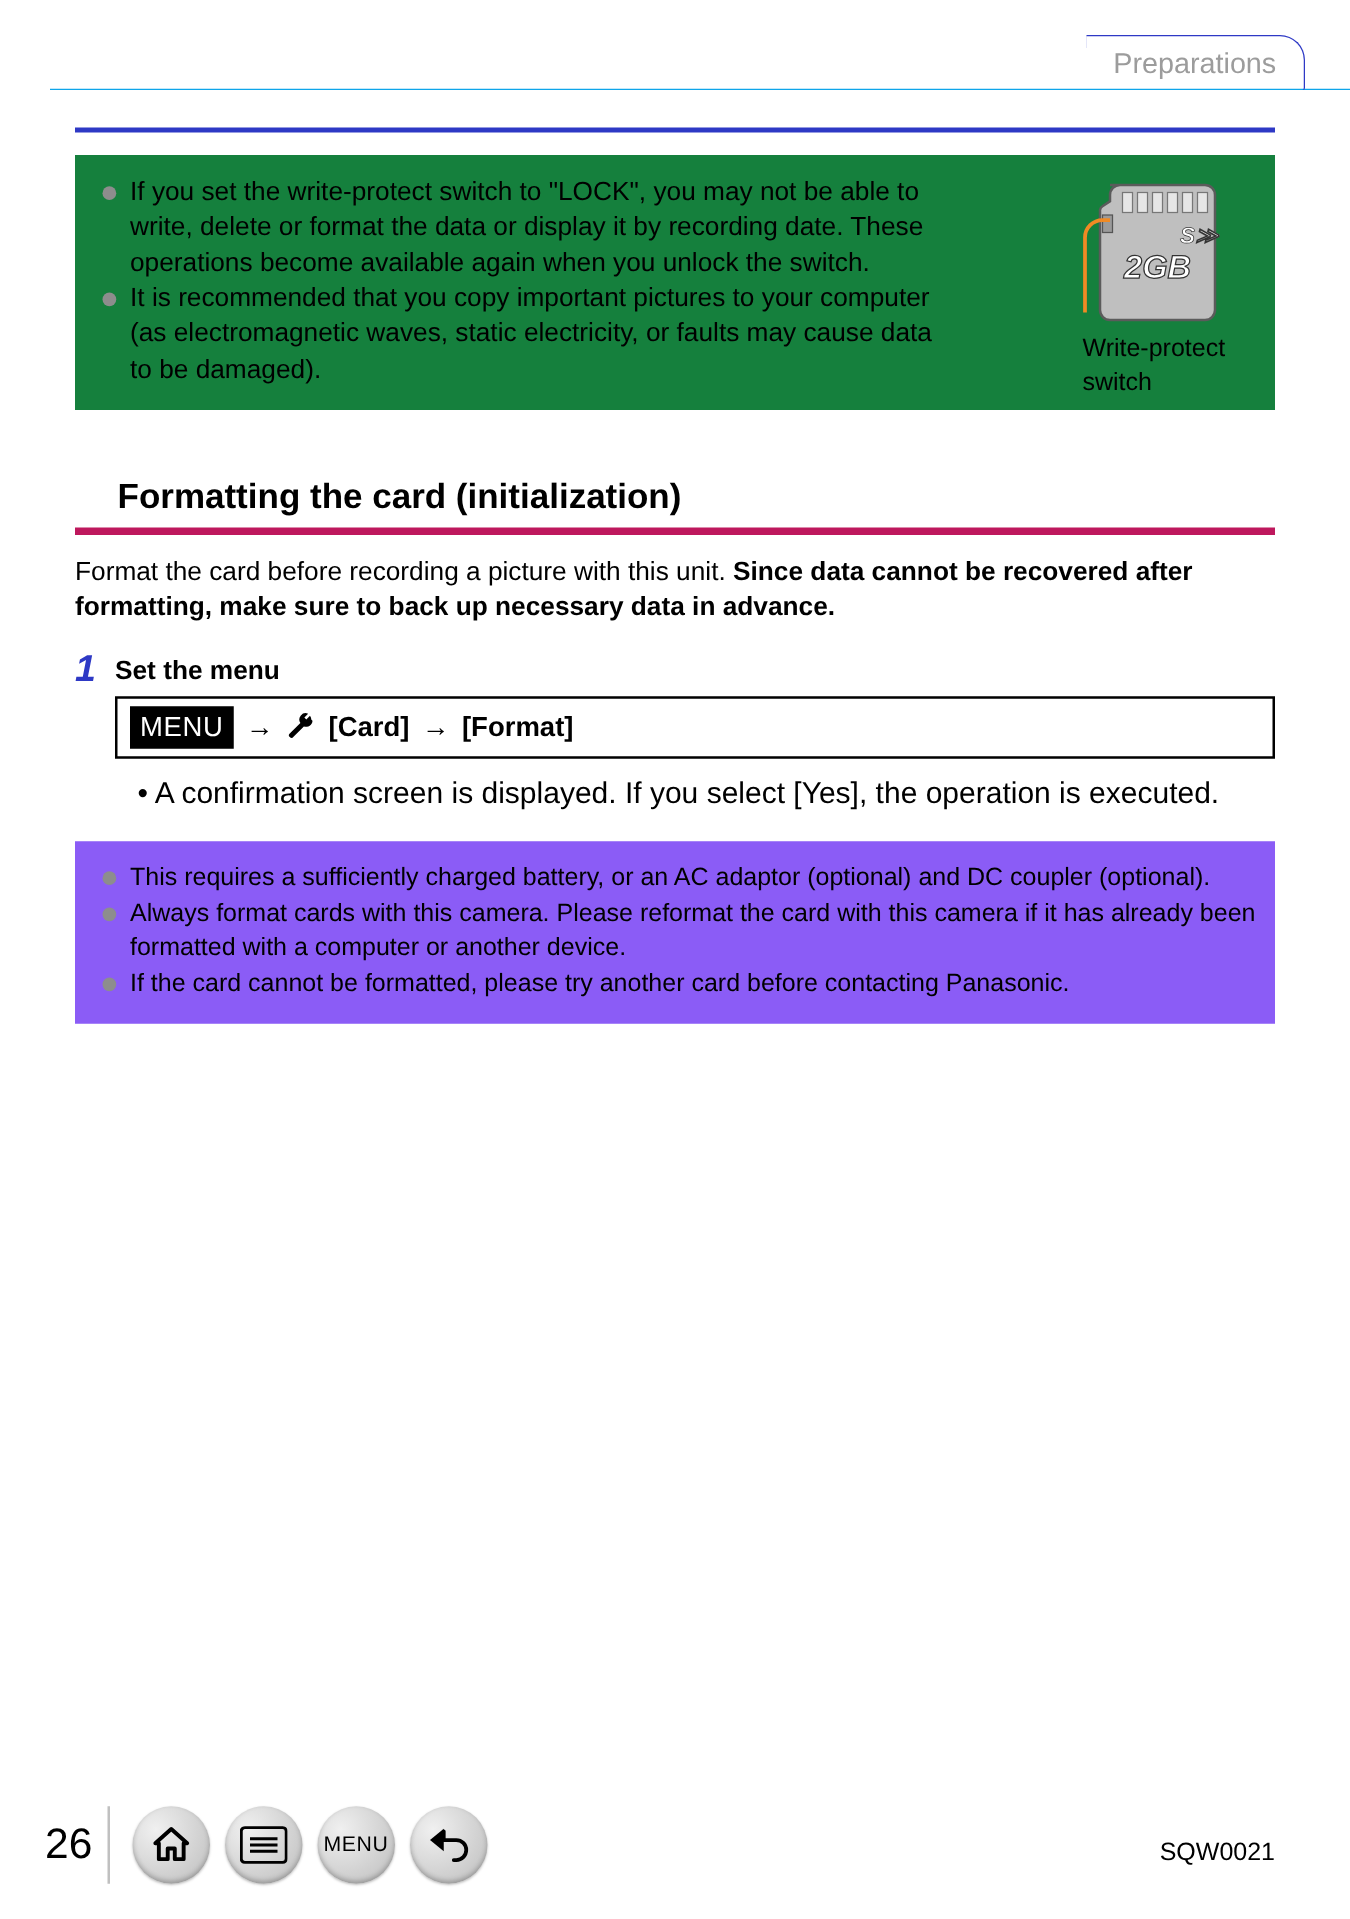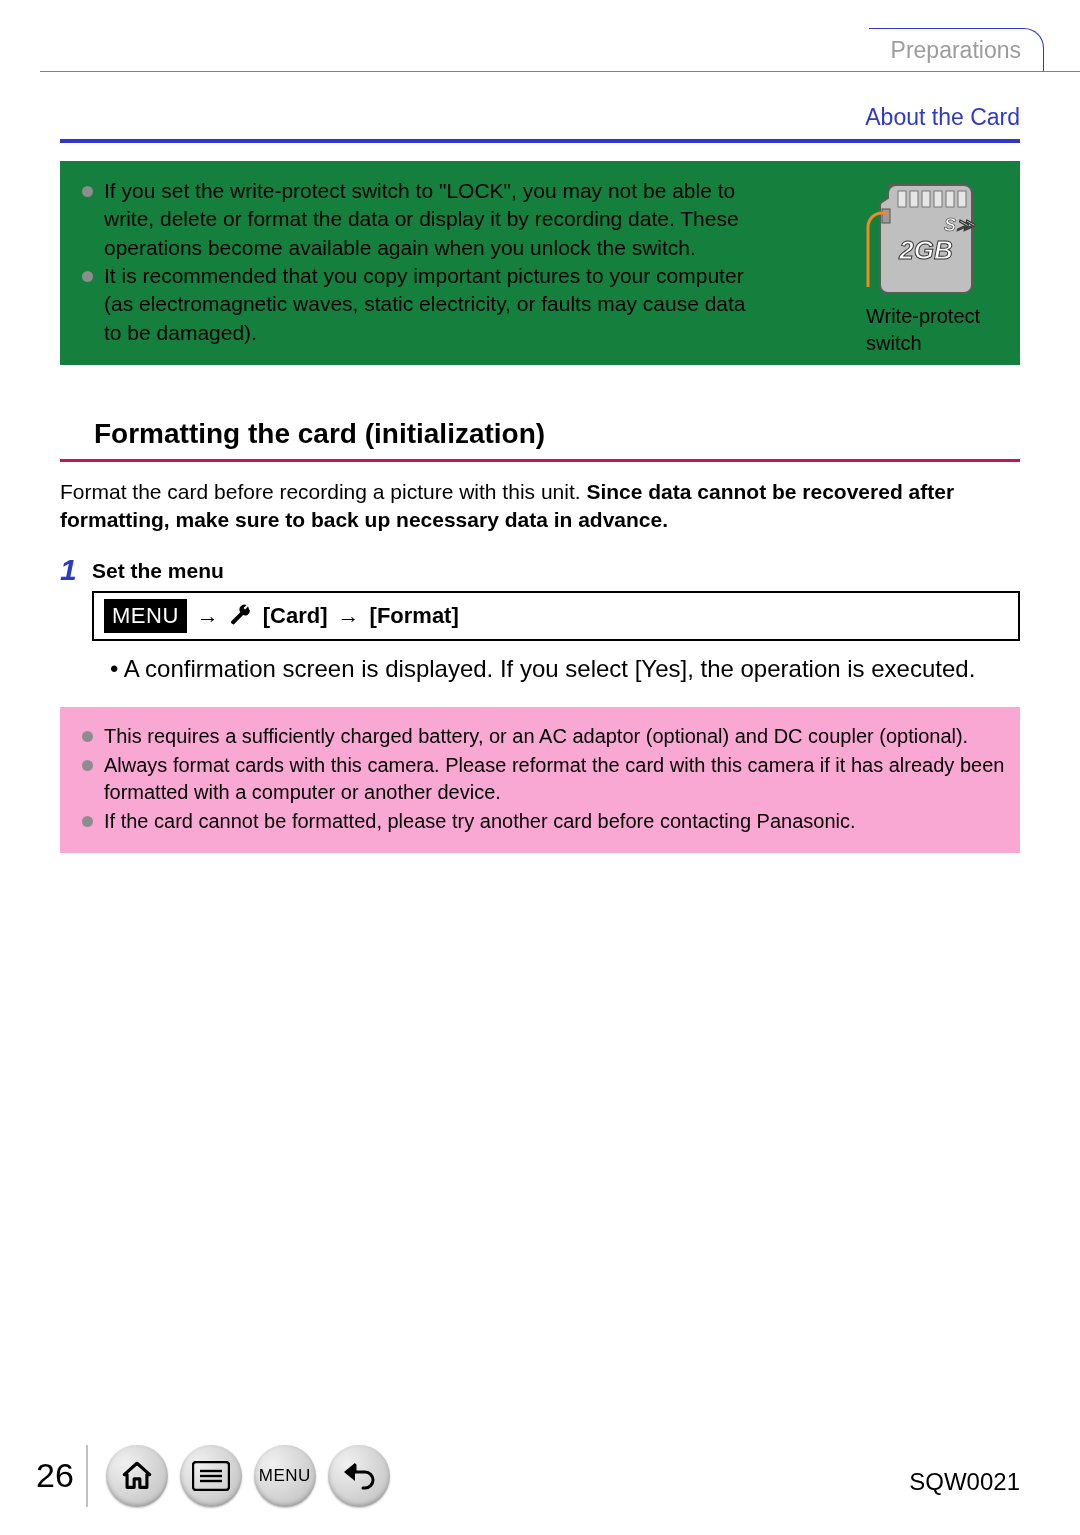--- a/index.html
+++ b/index.html
@@ -59,21 +59,21 @@
     right: 14px; top: 18px;
     width: 140px;
     text-align: left;
   }
   .sd-card-svg { display: block; }
   .sd-caption { font-size: 20px; margin-top: 4px; }
   .section-head {
     margin-top: 44px;
     display: flex;
     align-items: flex-end;
-    border-bottom: 3px solid #be185d;
+    border-bottom: 6px solid #be185d;
   }
   .section-head .bar { width: 18px; background: #2e39c5; }
   .section-head h2 {
     font-size: 28px; font-weight: bold;
     padding: 6px 0 6px 16px;
   }
   .intro { margin: 16px 0 22px 0; }
   .step-row { display: flex; }
   .step-num {
     color: #2e39c5;
@@ -98,21 +98,21 @@
   .menu-chip {
     background: #000; color: #fff;
     padding: 2px 8px;
     font-weight: normal;
     letter-spacing: 0.5px;
   }
   .wrench-icon { display: inline-flex; }
   .sub-note { margin: 12px 0 0 18px; font-size: 24px; }
   .sub-note::before { content: "• "; }
   .notebox2 {
-    background: #f9a8d4;
+    background: #8b5cf6;
     padding: 14px 14px 16px 22px;
     margin-top: 22px;
     font-size: 20px;
   }
   .notebox2 .bullet-line { position: relative; padding-left: 22px; margin: 2px 0; }
   .notebox2 .bullet-line::before {
     content: "";
     position: absolute;
     left: 0; top: 8px;
     width: 11px; height: 11px;
@@ -135,34 +135,33 @@
     background: radial-gradient(circle at 30% 30%, #f0f0f0, #bcbcbc);
     box-shadow: inset 0 -2px 4px rgba(0,0,0,0.25), 0 1px 2px rgba(0,0,0,0.25);
     display: inline-flex;
     align-items: center;
     justify-content: center;
     margin-right: 12px;
     cursor: pointer;
   }
   .doc-code {
     margin-left: auto;
-    font-size: 24px;
+    font-size: 20px;
     margin-top: 13px;
   }
 </style>
 </head>
 <body>
 
 <div class="header-bar">
   <div class="header-tab">Preparations</div>
 </div>
 
 <div class="content">
 
-  <div class="chapter-link">About the Card</div>
   <div class="chapter-rule"></div>
 
   <div class="notebox">
     <div class="note-text">
       <div class="bullet-line">If you set the write-protect switch to "LOCK", you may not be able to write, delete or format the data or display it by recording date. These operations become available again when you unlock the switch.</div>
       <div class="bullet-line">It is recommended that you copy important pictures to your computer (as electromagnetic waves, static electricity, or faults may cause data to be damaged).</div>
     </div>
     <div class="sd-block">
       <svg class="sd-card-svg" width="120" height="120" viewBox="0 0 120 120">
         <path d="M22 6 h76 a8 8 0 0 1 8 8 v92 a8 8 0 0 1 -8 8 h-76 a8 8 0 0 1 -8 -8 v-70 l0 -10 a4 4 0 0 1 2 -3 l6 -4 v-5 a8 8 0 0 1 8 -8 z" fill="#bfbfbf" stroke="#5b5b5b" stroke-width="2"></path>

